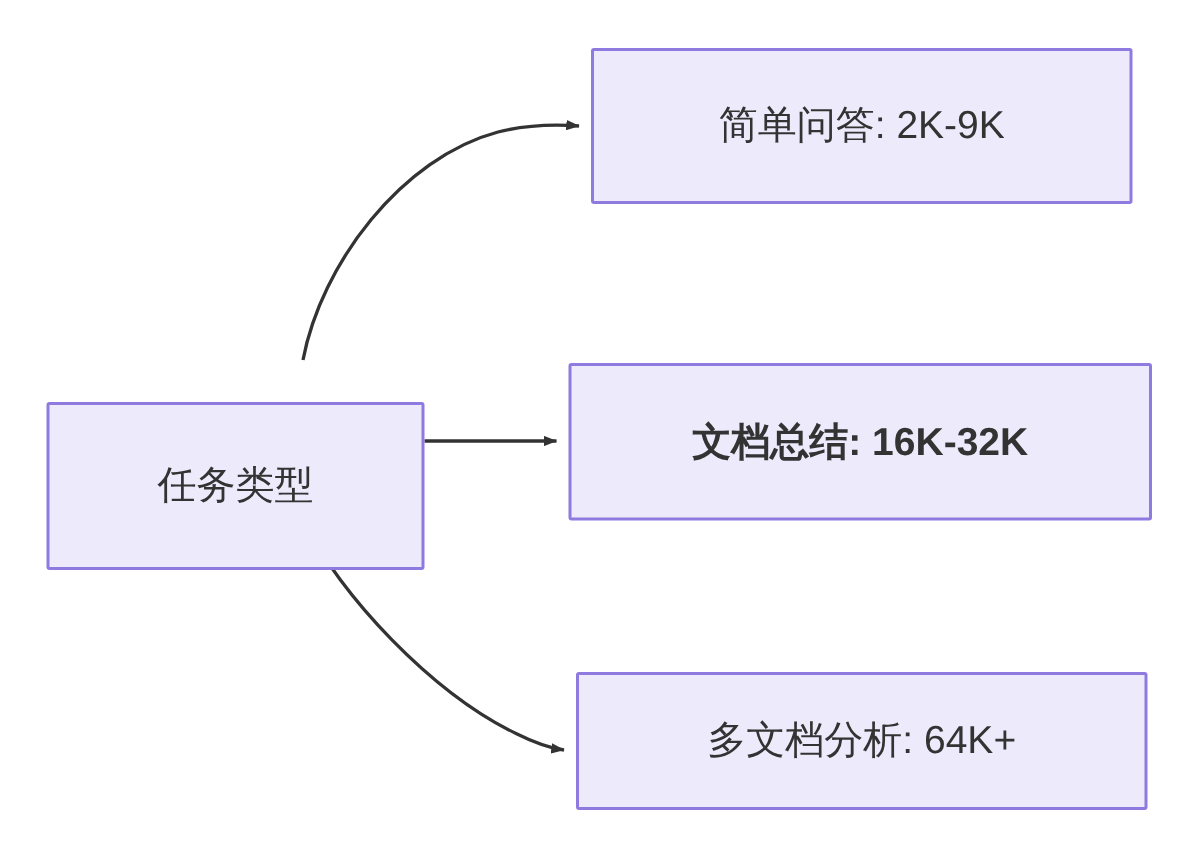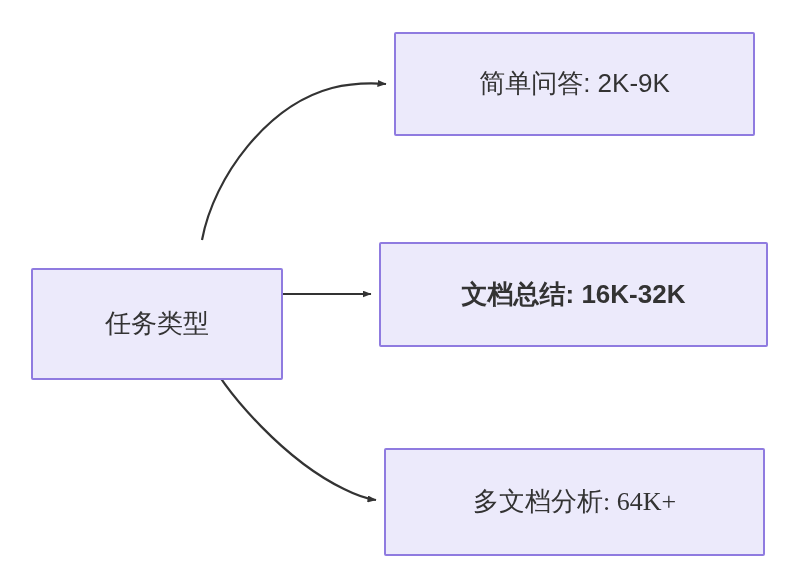--- a/index.html
+++ b/index.html
@@ -64,22 +64,21 @@
     left: 379px;
     top: 242px;
     width: 389px;
     height: 105px;
     font-weight: bold;
   }
   #node-multi-doc {
     left: 384px;
     top: 448px;
     width: 381px;
-    height: 108px;
-    font-family: Liberation Serif, serif;
+    height: 92px;
   }
 </style>
 </head>
 <body>
 
 <div id="diagram-canvas">
 
   <svg id="edge-layer" viewBox="0 0 787 572" width="787" height="572" xmlns="http://www.w3.org/2000/svg">
     <defs>
       <marker id="arrowhead" markerWidth="9" markerHeight="7" refX="8.5" refY="3.5" orient="auto" markerUnits="userSpaceOnUse">

